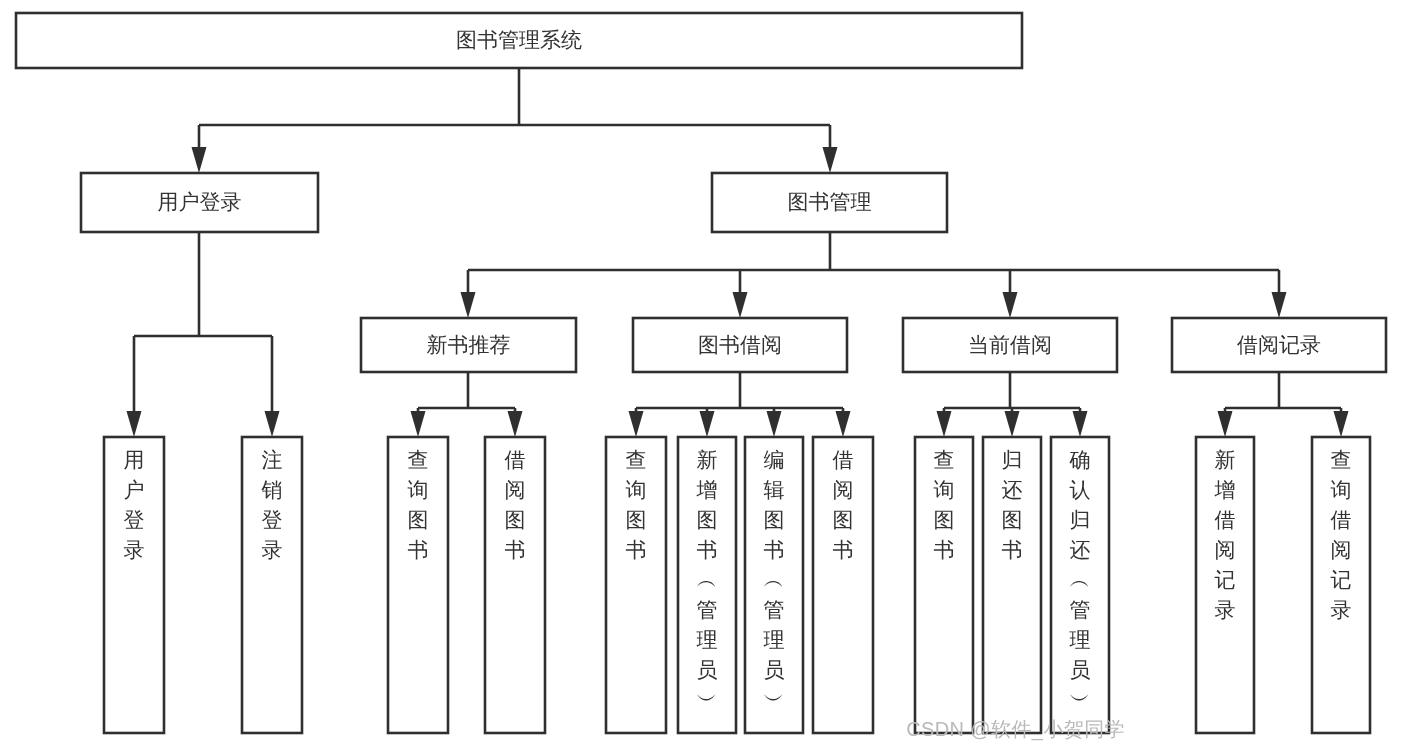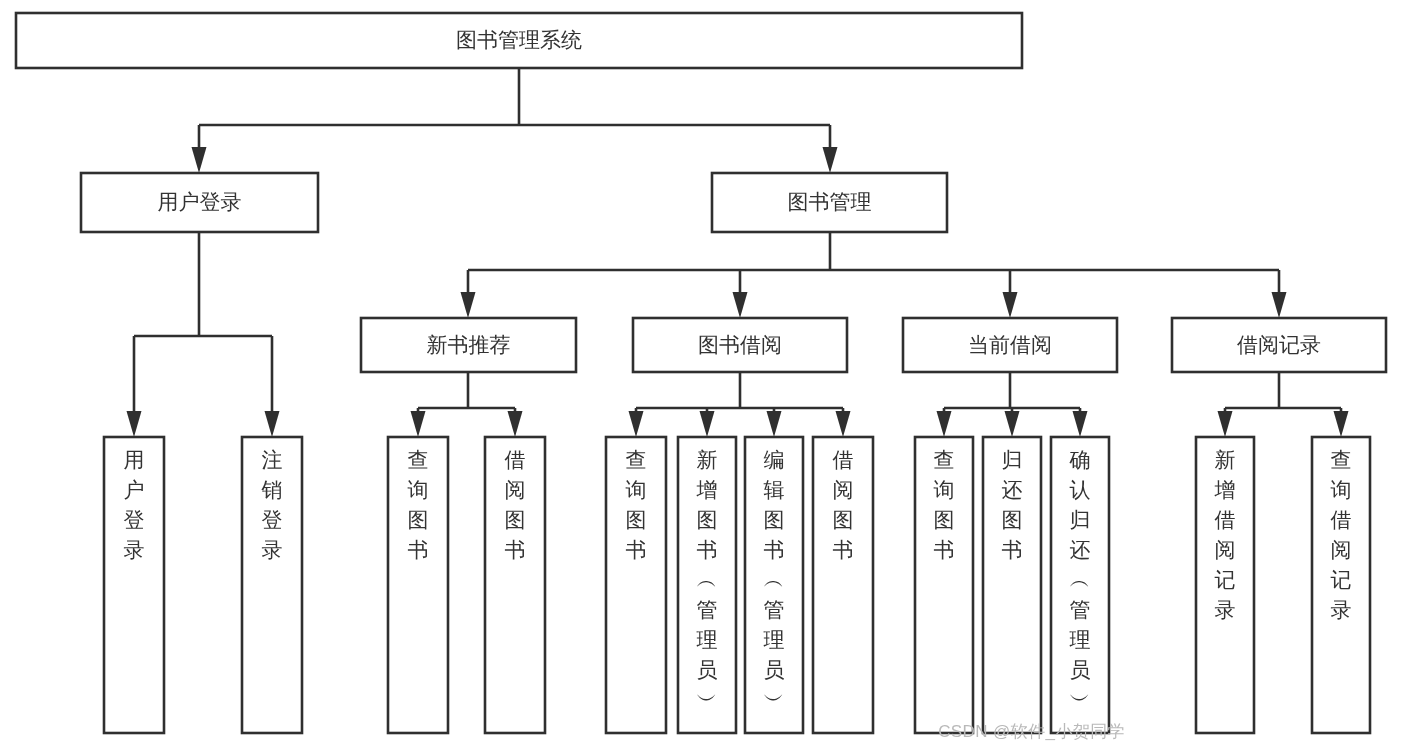--- a/index.html
+++ b/index.html
@@ -55,21 +55,21 @@
     fill: #333333;
     font-family: "Liberation Sans", "DejaVu Sans", sans-serif;
     font-size: 21px;
     text-anchor: middle;
   }
   .watermark-text {
     position: absolute;
     right: 14px;
     bottom: 4px;
     font-family: "Liberation Sans", "DejaVu Sans", sans-serif;
-    font-size: 17px;
+    font-size: 20px;
     color: #b9b9b9;
     white-space: nowrap;
     letter-spacing: 0.4px;
     user-select: none;
   }
 </style>
 </head>
 <body>
 
 <div id="diagram-root">

